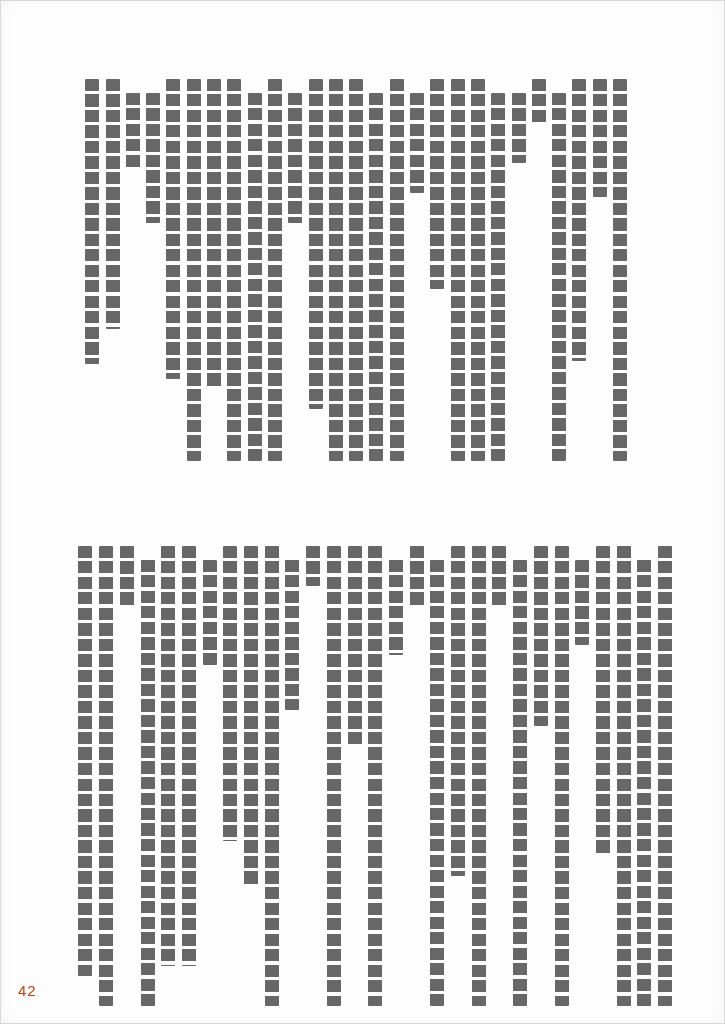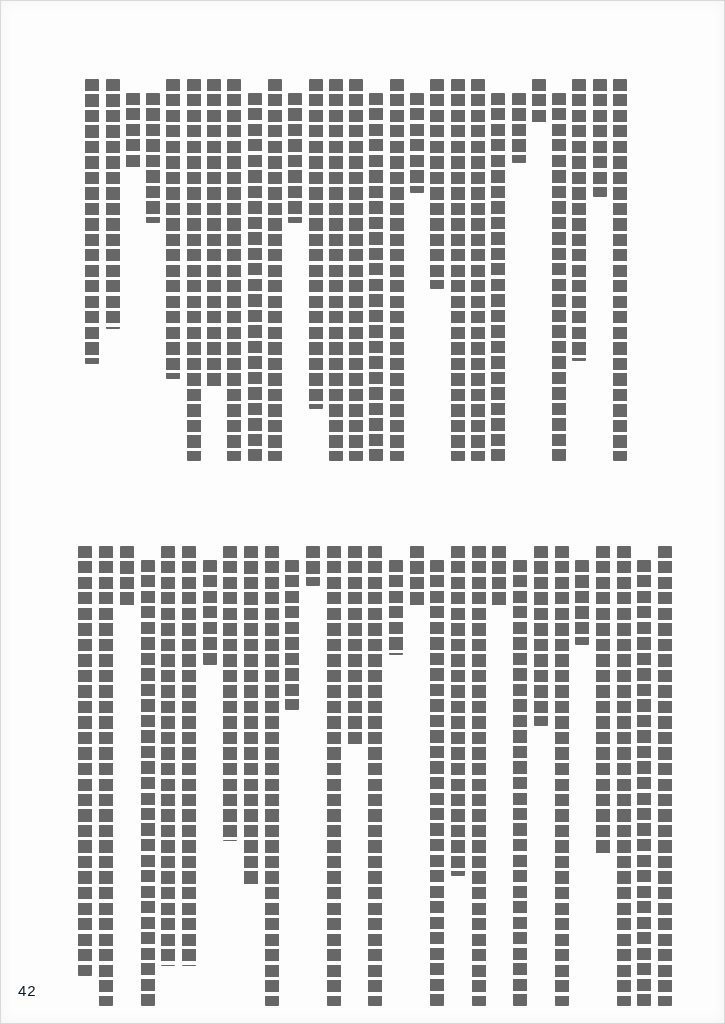--- a/index.html
+++ b/index.html
@@ -42,21 +42,21 @@
     opacity: 0.78;
     filter: blur(0.6px);
   }
   .page-number {
     position: absolute;
     left: 17px;
     top: 981px;
     font-family: "Liberation Sans", sans-serif;
     font-size: 15px;
     letter-spacing: 1px;
-    color: #0f172a;
+    color: #c2410c;
   }
 </style>
 </head>
 <body>
 
 <div class="page">
   <div class="text-block">
       <div class="col" style="left: 612px; top: 78px; height: 382px;"></div>
       <div class="col" style="left: 591.7px; top: 78px; height: 118px;"></div>
       <div class="col" style="left: 571.4px; top: 78px; height: 282px;"></div>

